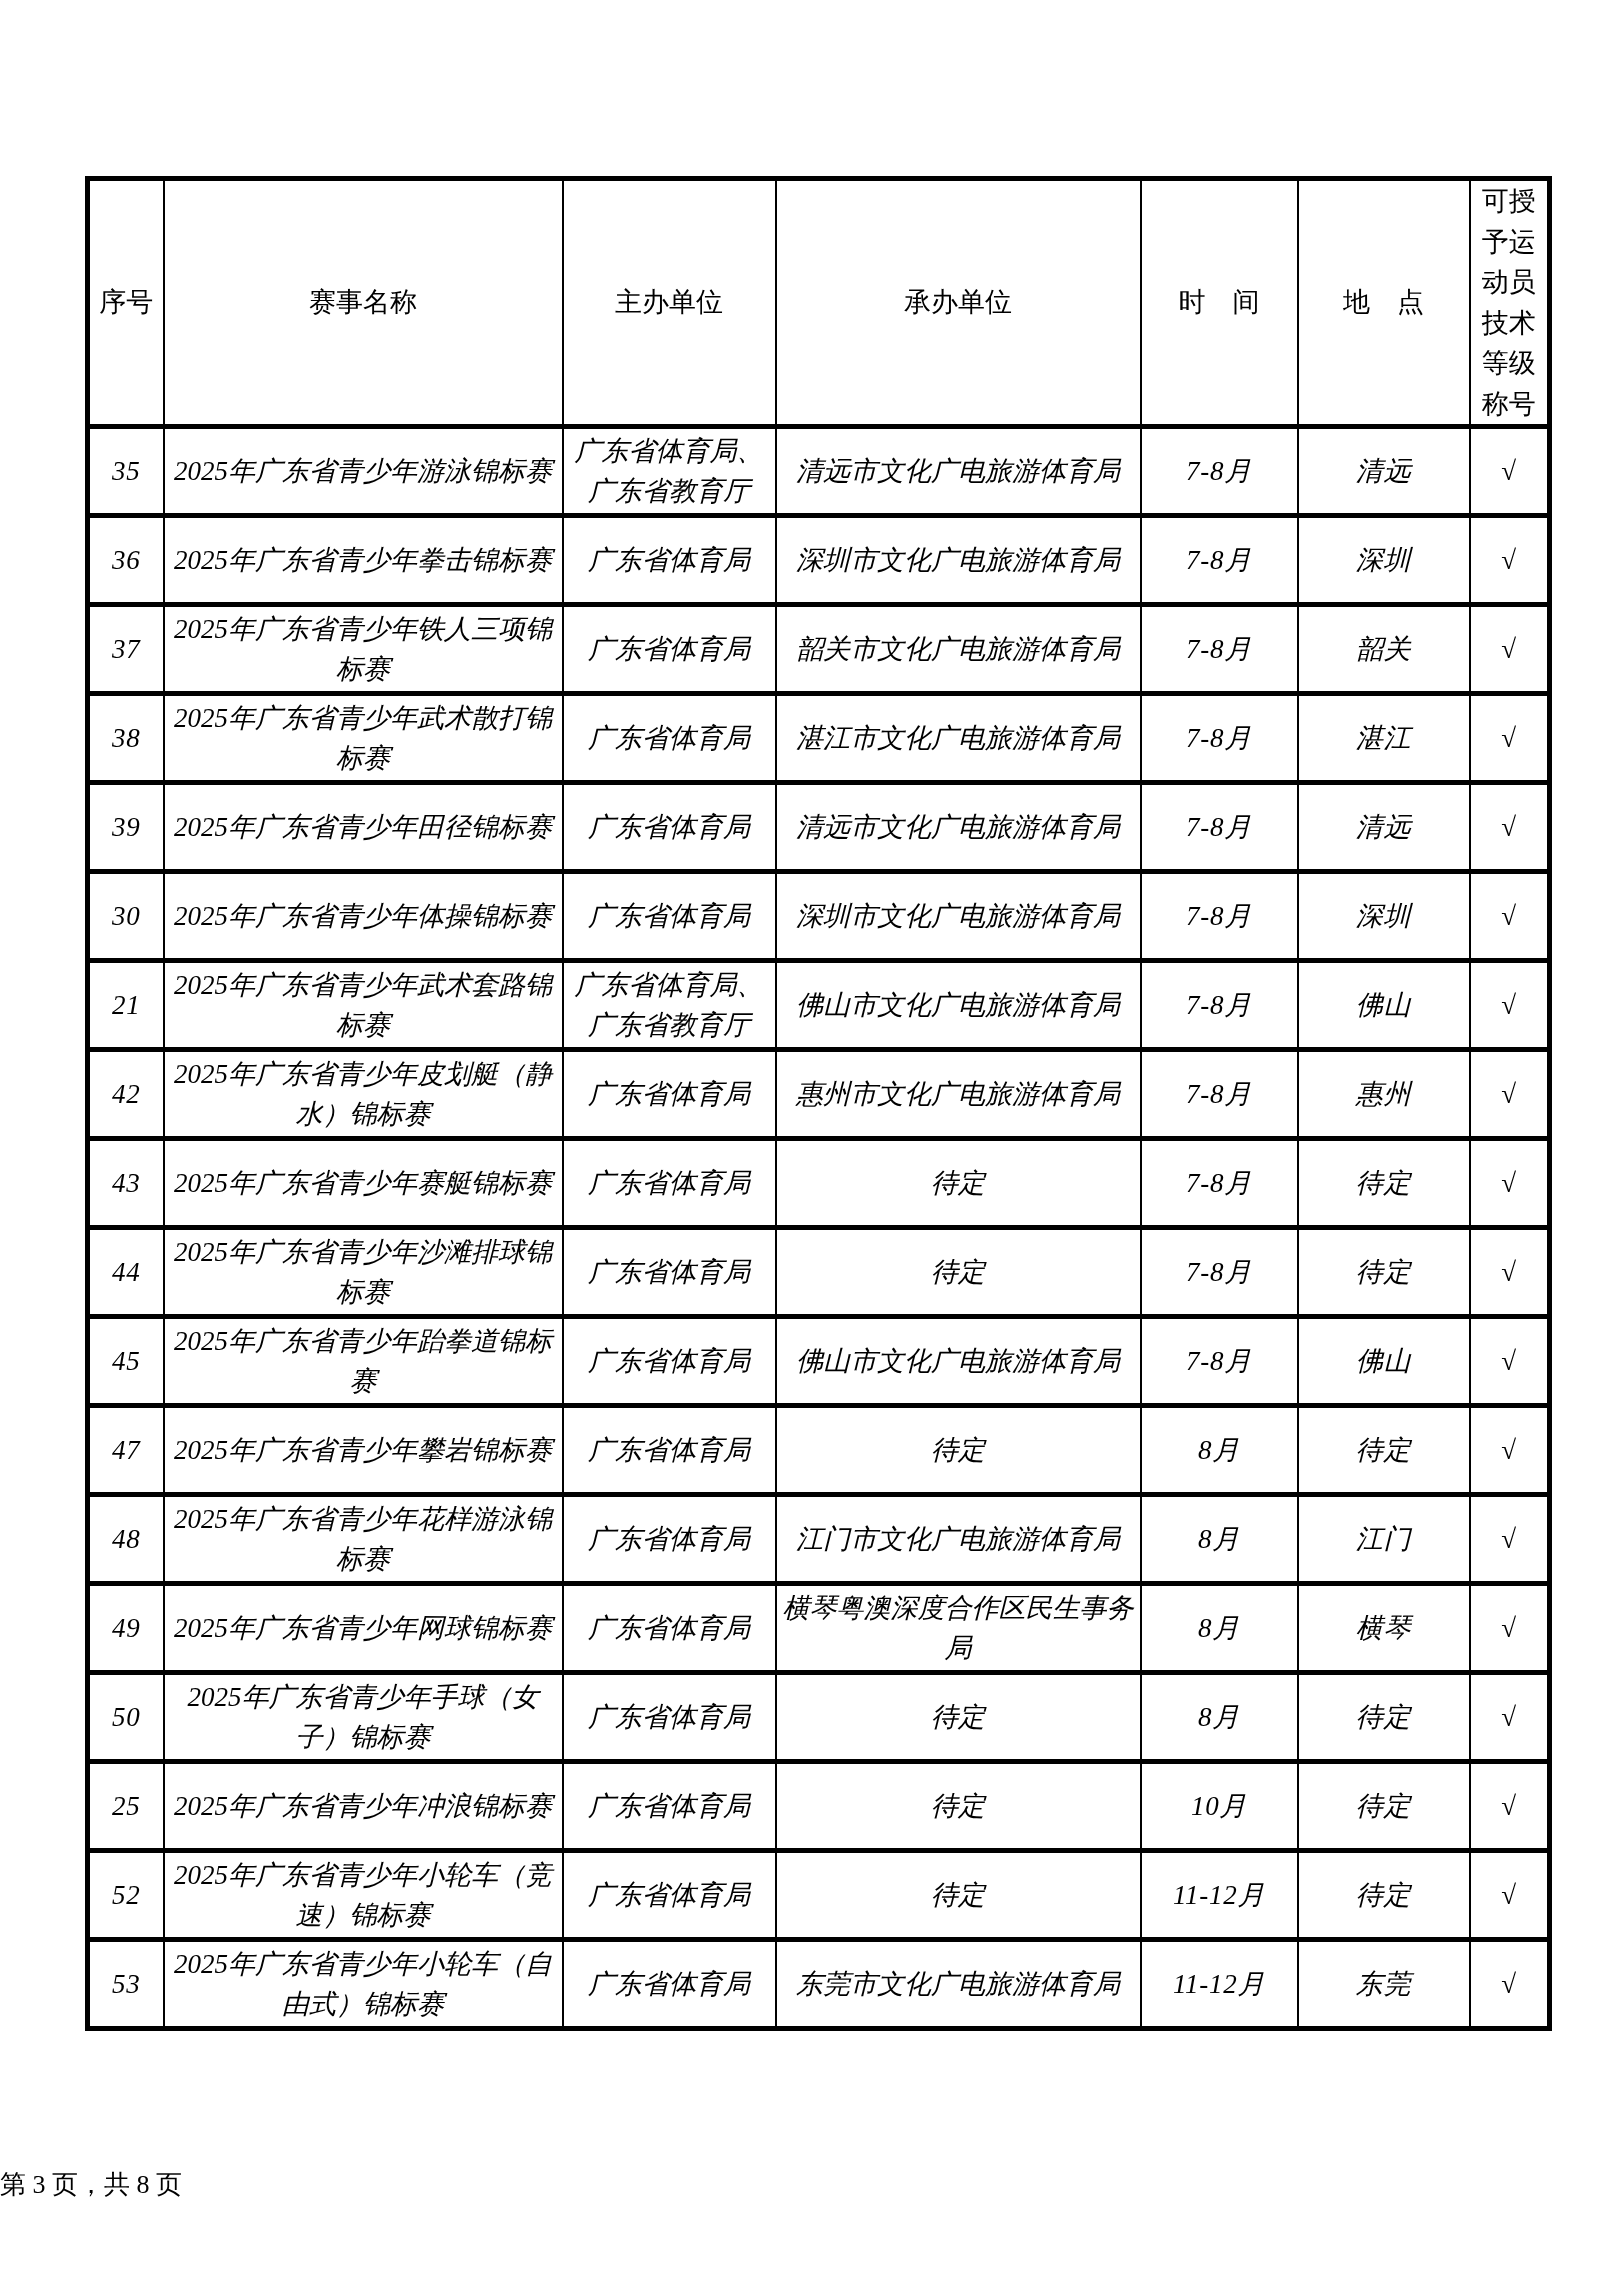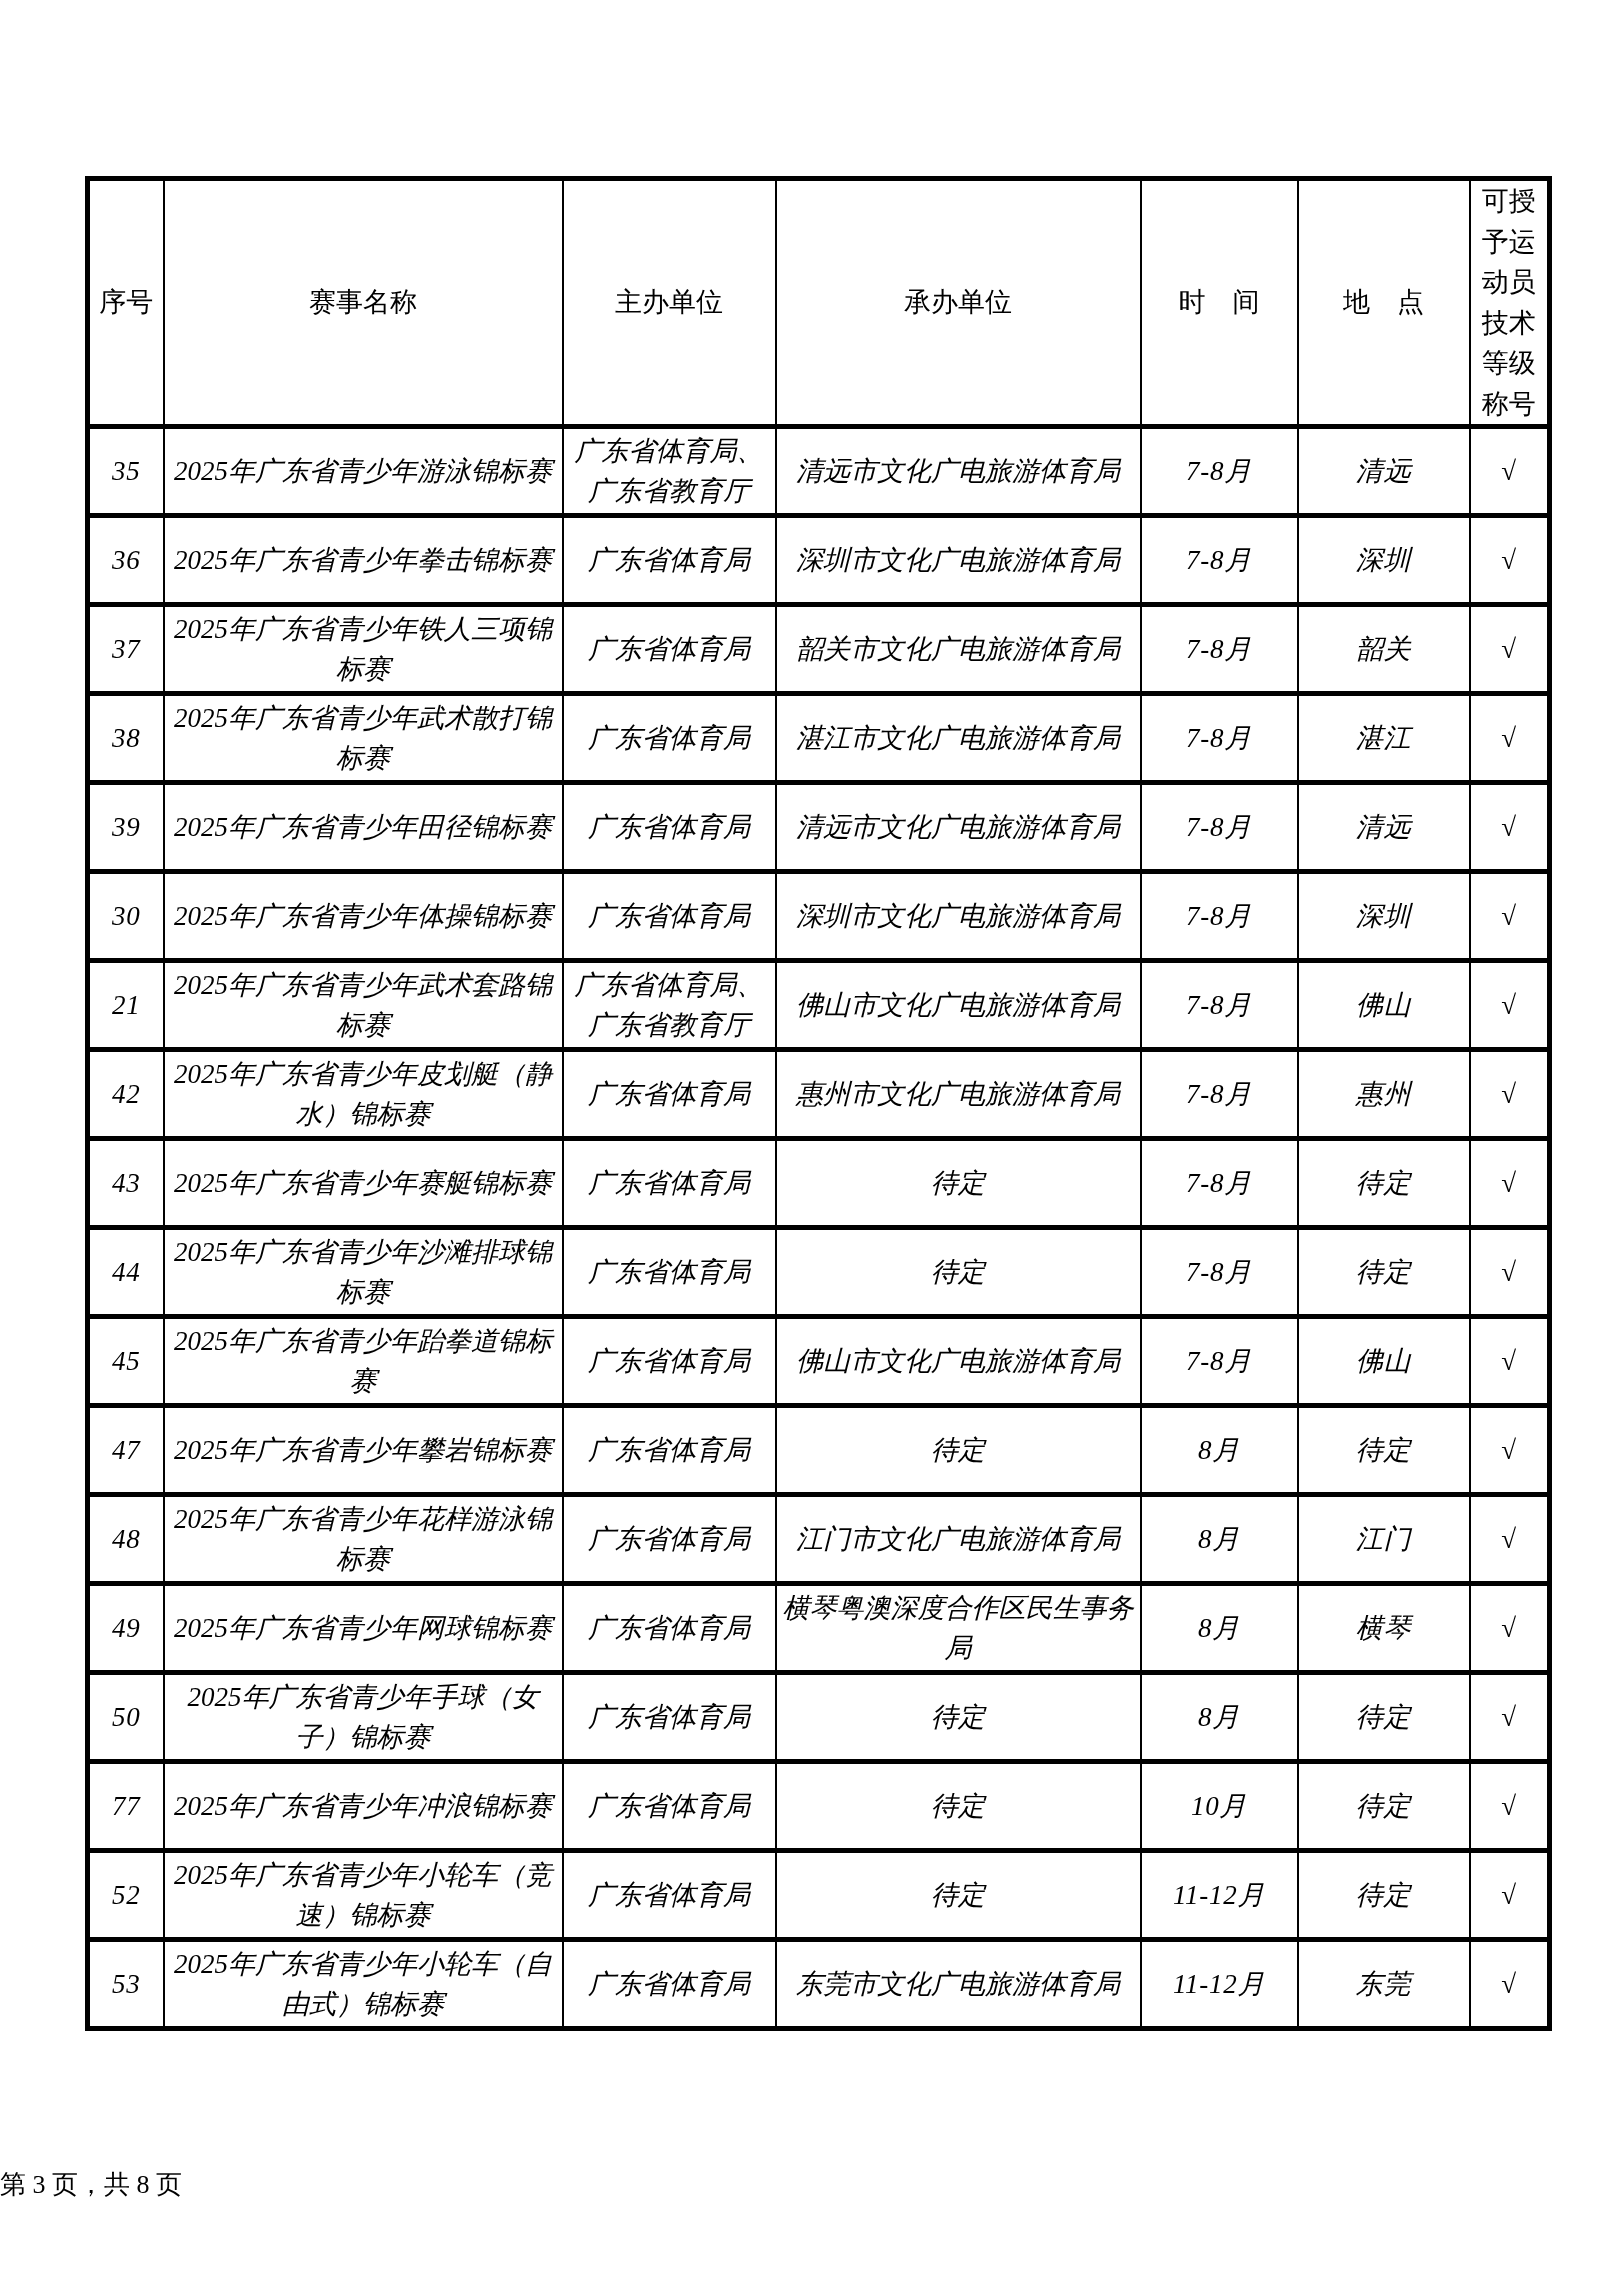--- a/index.html
+++ b/index.html
@@ -210,21 +210,21 @@
         <tr>
           <td class="cell-no">50</td>
           <td class="cell-name">2025年广东省青少年手球（女子）锦标赛</td>
           <td class="cell-host">广东省体育局</td>
           <td class="cell-org">待定</td>
           <td class="cell-time">8月</td>
           <td class="cell-loc">待定</td>
           <td class="cell-grade">√</td>
         </tr>
         <tr>
-          <td class="cell-no">77</td>
+          <td class="cell-no">25</td>
           <td class="cell-name">2025年广东省青少年冲浪锦标赛</td>
           <td class="cell-host">广东省体育局</td>
           <td class="cell-org">待定</td>
           <td class="cell-time">10月</td>
           <td class="cell-loc">待定</td>
           <td class="cell-grade">√</td>
         </tr>
         <tr>
           <td class="cell-no">52</td>
           <td class="cell-name">2025年广东省青少年小轮车（竞速）锦标赛</td>

